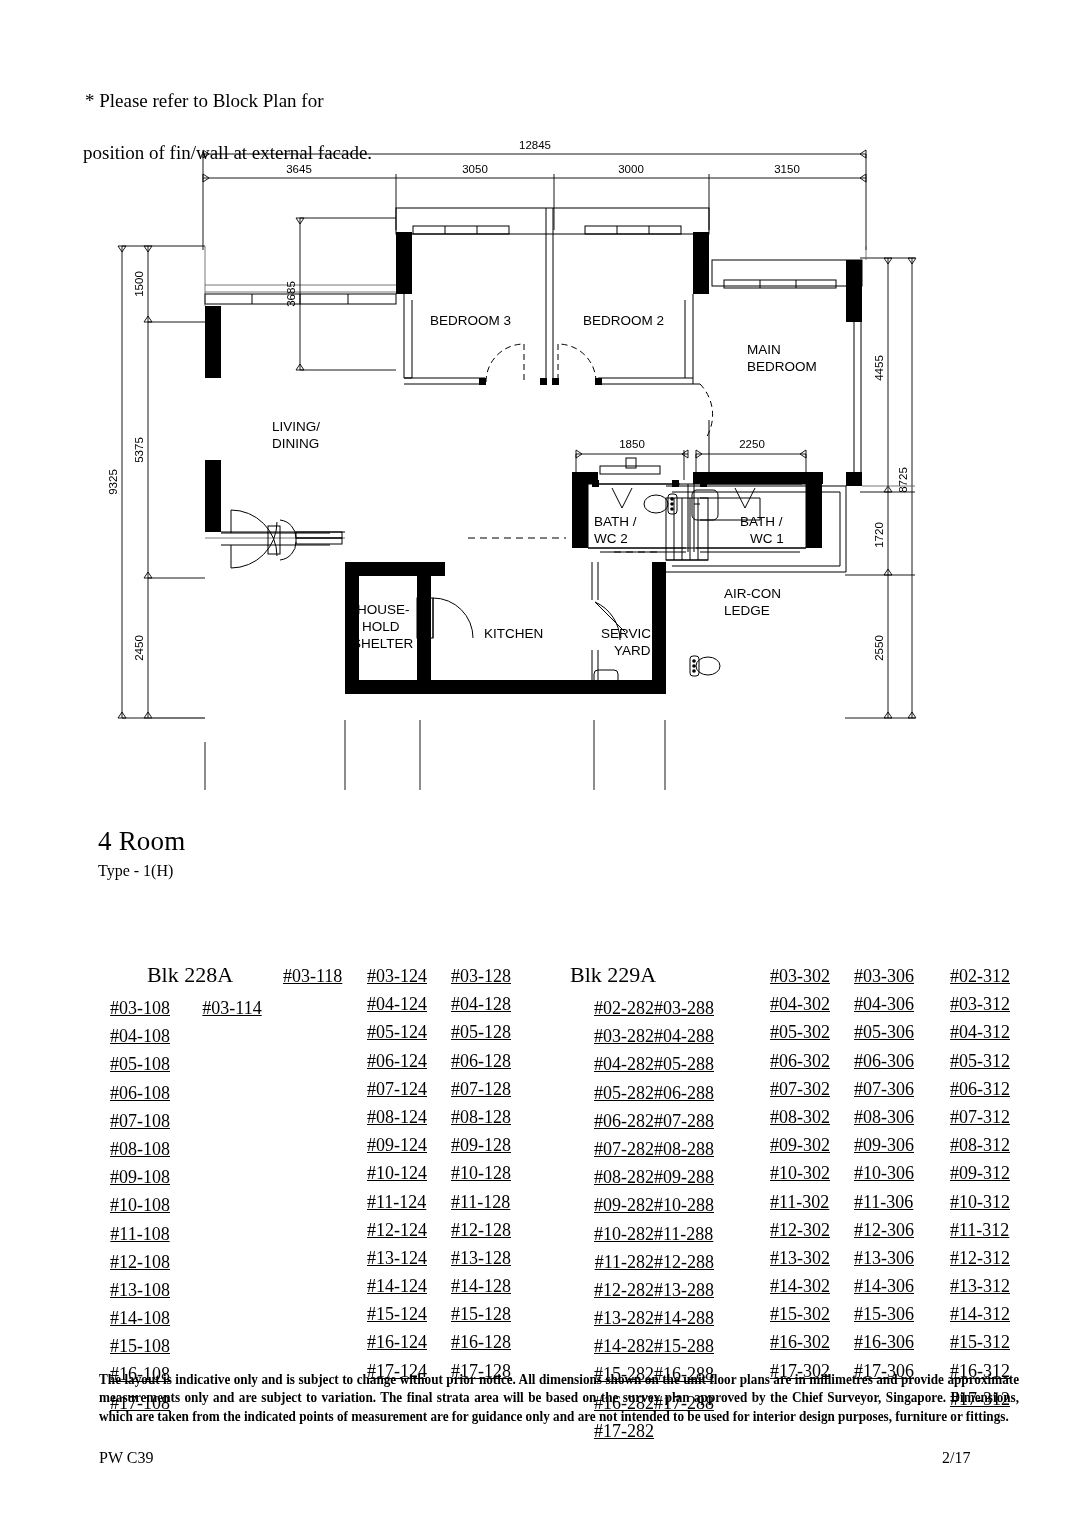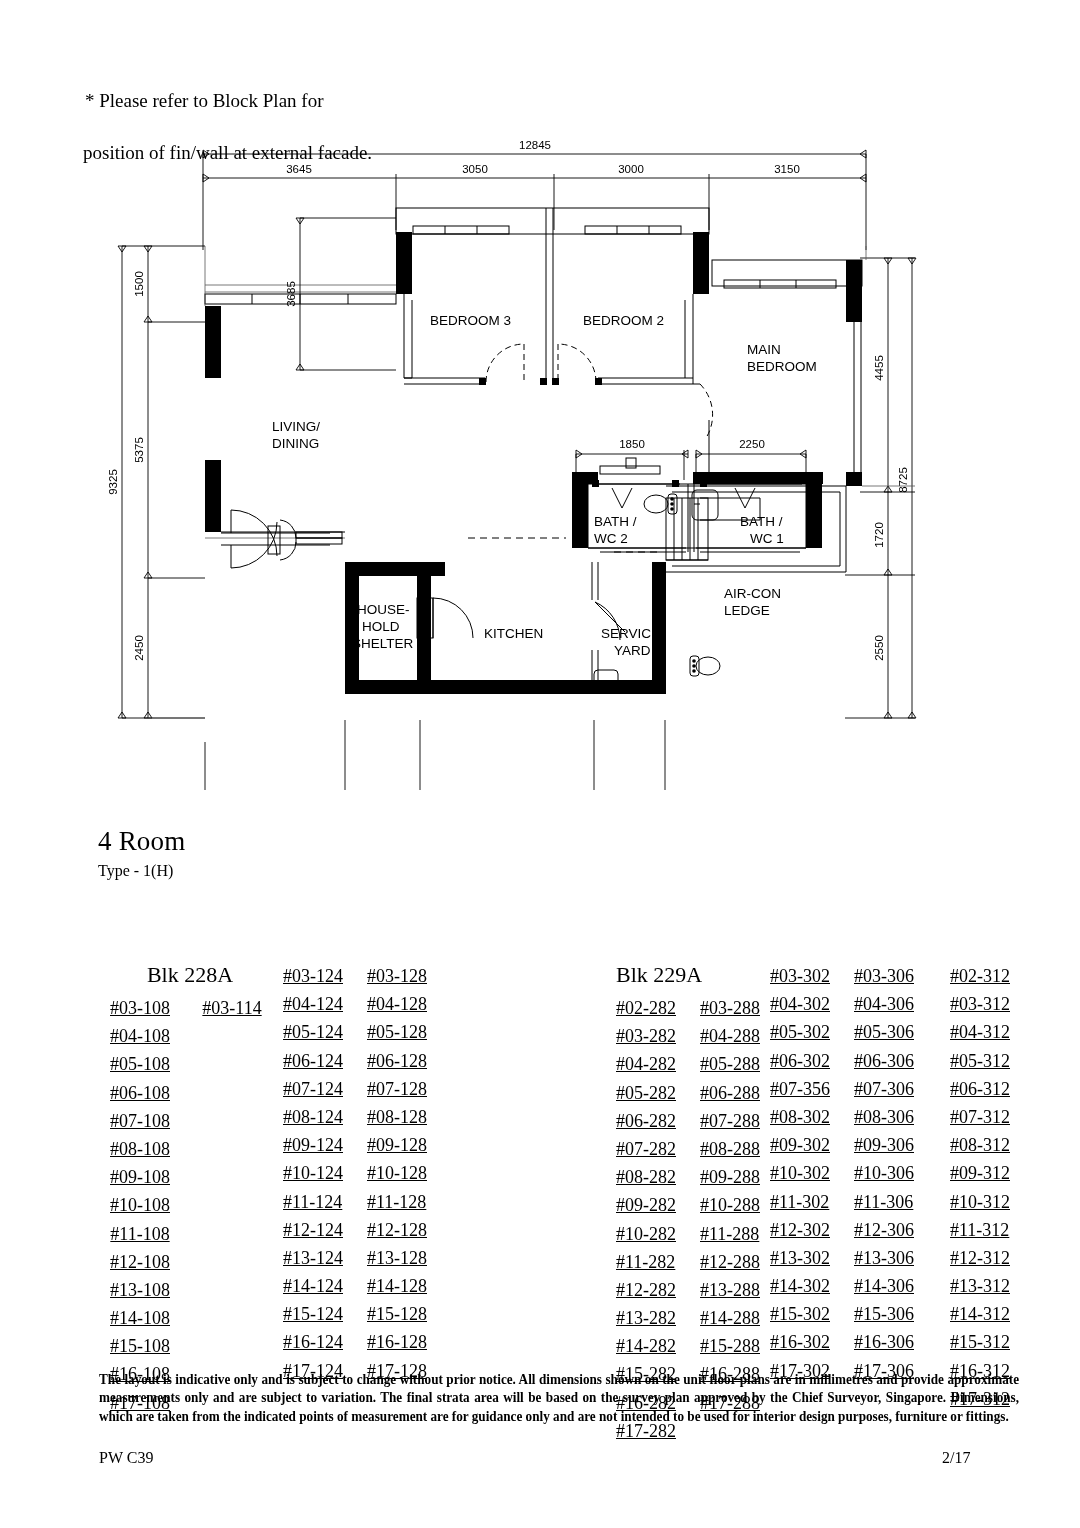--- a/index.html
+++ b/index.html
@@ -98,22 +98,22 @@
   
   #blk-228a { left: 0px; text-align: center; }
   #blk-228a .col.c1 { width: 84px; }
   #blk-228a .col.c2 { width: 100px; }
 
   #blk-228b { left: 185px; }
   #blk-228b .col.c1 { width: 84px; }
   #blk-228b .col.c2 { width: 84px; }
   #blk-228b .col.c3 { width: 100px; }
 
-  #blk-229a { left: 472px; margin-left: 46px; }
-  #blk-229a .col.c1 { width: 84px; }
+  #blk-229a { left: 472px; }
+  #blk-229a .col.c1 { width: 84px; text-align: right; }
   #blk-229a .col.c2 { width: 100px; }
 
   #blk-229b { left: 672px; }
   #blk-229b .col.c1 { width: 84px; }
   #blk-229b .col.c2 { width: 96px; }
   #blk-229b .col.c3 { width: 96px; }
 
   
   .disclaimer {
     position: absolute;
@@ -532,20 +532,23 @@
           <div class="unit">#17-108</div>
         </div>
         <div class="col c2">
           <div class="unit">#03-114</div>
         </div>
       </div>
     </div>
 
     <div class="blk" id="blk-228b">
       <div class="cols">
+        <div class="col c1">
+          <div class="unit">#03-118</div>
+        </div>
         <div class="col c2">
           <div class="unit">#03-124</div>
           <div class="unit">#04-124</div>
           <div class="unit">#05-124</div>
           <div class="unit">#06-124</div>
           <div class="unit">#07-124</div>
           <div class="unit">#08-124</div>
           <div class="unit">#09-124</div>
           <div class="unit">#10-124</div>
           <div class="unit">#11-124</div>
@@ -617,21 +620,21 @@
       </div>
     </div>
 
     <div class="blk" id="blk-229b">
       <div class="cols">
         <div class="col c1">
           <div class="unit">#03-302</div>
           <div class="unit">#04-302</div>
           <div class="unit">#05-302</div>
           <div class="unit">#06-302</div>
-          <div class="unit">#07-356</div>
+          <div class="unit">#07-302</div>
           <div class="unit">#08-302</div>
           <div class="unit">#09-302</div>
           <div class="unit">#10-302</div>
           <div class="unit">#11-302</div>
           <div class="unit">#12-302</div>
           <div class="unit">#13-302</div>
           <div class="unit">#14-302</div>
           <div class="unit">#15-302</div>
           <div class="unit">#16-302</div>
           <div class="unit">#17-302</div>

